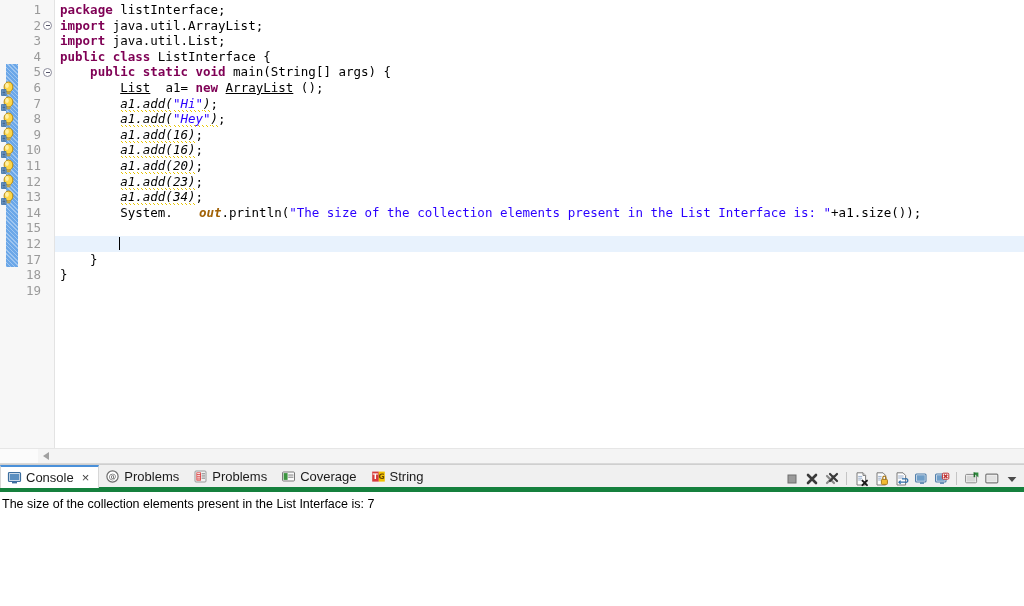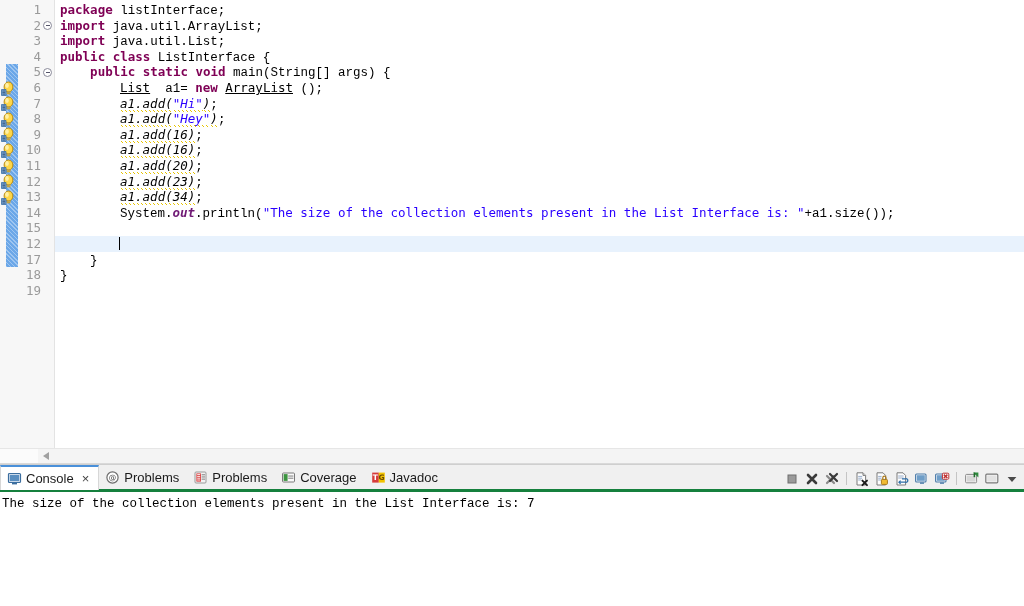--- a/index.html
+++ b/index.html
@@ -118,22 +118,22 @@
     display: inline-block;
     width: 1px; height: 13px;
     background: #000;
     vertical-align: -2px;
     margin-left: -1px;
   }
 
   
   .kw   { color: #7f0055; font-weight: bold; }
   .str  { color: #2a00ff; }
-  .plain{ color: #000000; font-family: Liberation Mono, monospace; }
-  .fld  { color: #701a75; font-style: italic; font-weight: bold; }
+  .plain{ color: #000000; }
+  .fld  { color: #a16207; font-style: italic; font-weight: bold; margin-left: 26px; }
   .typeref { text-decoration: underline; text-decoration-color:#000; }
 
   
   .sq {
     background-repeat: repeat-x;
     background-position: bottom left;
     background-size: 4px 2px;
     background-image: linear-gradient(45deg, transparent 40%, #e6c300 40%, #e6c300 60%, transparent 60%);
     padding-bottom: 1px;
     font-style: italic;
@@ -166,21 +166,21 @@
     display: flex; flex-direction: column;
     background: #ffffff;
     border-top: 1px solid #cfcfcf;
   }
   .tab-bar {
     height: 27px;
     display: flex;
     align-items: stretch;
     background: #f0f0f0;
     position: relative;
-    border-bottom: 3px solid #15803d;
+    border-bottom: 5px solid #15803d;
   }
   .tab {
     display: flex; align-items: center; gap: 4px;
     padding: 0 8px 0 6px;
     font-size: 13px;
     color: #1b1b1b;
     cursor: default;
     position: relative;
   }
   .tab.active {
@@ -218,21 +218,21 @@
   .term-line {
     font-family: "Liberation Sans", sans-serif;
     font-size: 13px;
     color: #1b1b1b;
     white-space: pre;
     line-height: 17px;
     height: 17px;
     overflow: hidden;
   }
   .out-line {
-    font-family: Liberation Mono, monospace;
+    font-family: Liberation Sans, sans-serif;
     font-size: 12.5px;
     color: #000000;
     white-space: pre;
     line-height: 16px;
     margin-top: 2px;
   }
 </style>
 </head>
 <body>
 
@@ -407,21 +407,21 @@
             </svg></span>
           <span>Coverage</span>
         </div>
         <div class="tab">
           <span class="tab-ico"><svg xmlns="http://www.w3.org/2000/svg" width="15" height="15" viewBox="0 0 15 15">
               <rect x="1.2" y="2.6" width="6.6" height="10" fill="#d63b3b"></rect>
               <text x="4.4" y="10.4" font-size="7.5" font-family="DejaVu Sans" font-weight="bold" text-anchor="middle" fill="#ffffff">T</text>
               <rect x="7.8" y="2.6" width="6" height="10" fill="#f2c200"></rect>
               <text x="10.7" y="10.4" font-size="7.5" font-family="DejaVu Sans" font-weight="bold" text-anchor="middle" fill="#6b4a00">G</text>
             </svg></span>
-          <span>Javadoc</span>
+          <span>String</span>
         </div>
         <div class="console-tools" id="console-tools">
           <div class="tool-btn" title="Terminate">
             <svg xmlns="http://www.w3.org/2000/svg" width="16" height="16" viewBox="0 0 16 16">
               <rect x="4" y="4" width="8" height="8" fill="#9a9a9a" stroke="#6e6e6e" stroke-width="1"></rect>
             </svg>
           </div>
           <div class="tool-btn" title="Remove Launch">
             <svg xmlns="http://www.w3.org/2000/svg" width="16" height="16" viewBox="0 0 16 16">
               <path d="M4 4 L12 12 M12 4 L4 12" stroke="#3a3a3a" stroke-width="2.6" stroke-linecap="round"></path>

